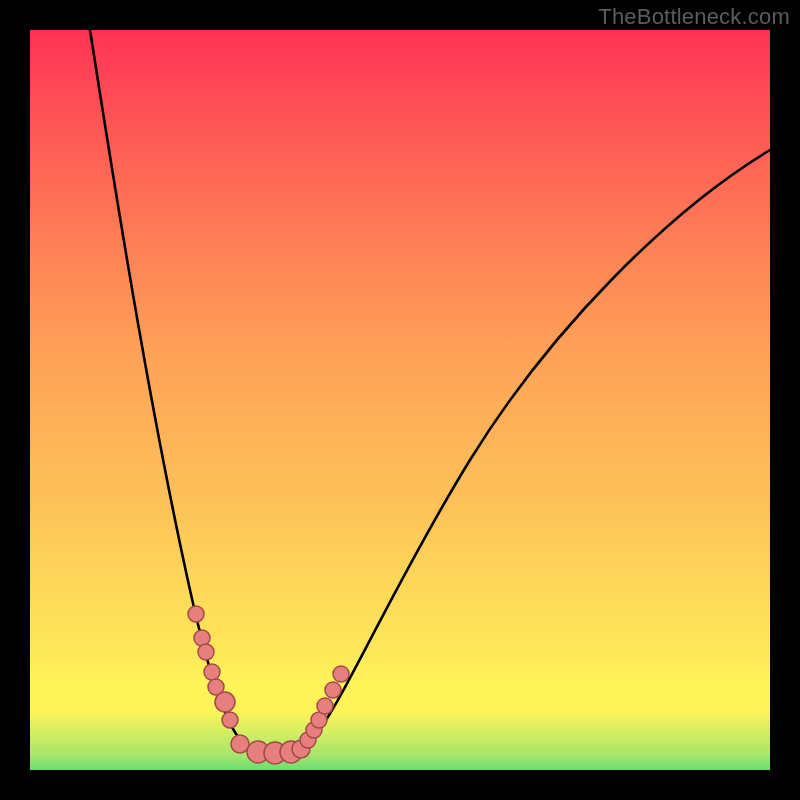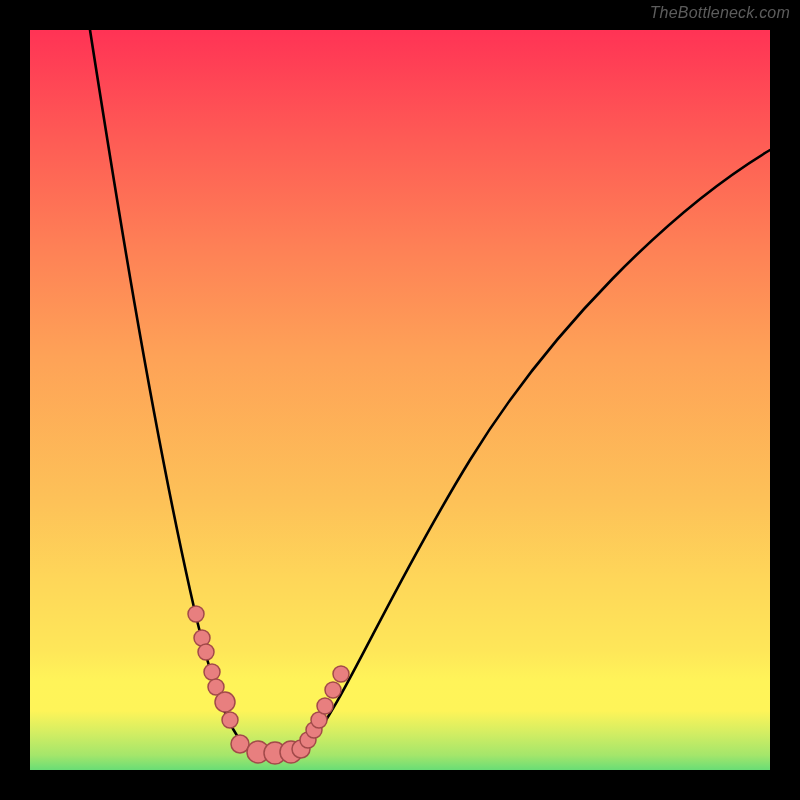--- a/index.html
+++ b/index.html
@@ -37,25 +37,24 @@
       #fe8256 70%,
       #fe5c55 85%,
       #ff3355 100%
     );
   }
   .watermark {
     position: absolute;
     top: 4px;
     right: 10px;
     color: #5c5c5c;
-    font-size: 16px;
+    font-size: 22px;
     font-weight: 500;
     letter-spacing: 0.2px;
     user-select: none;
-    font-style: italic;
   }
   svg.curve {
     position: absolute;
     left: 0;
     top: 0;
     width: 740px;
     height: 740px;
     overflow: visible;
   }
   .curve path {

